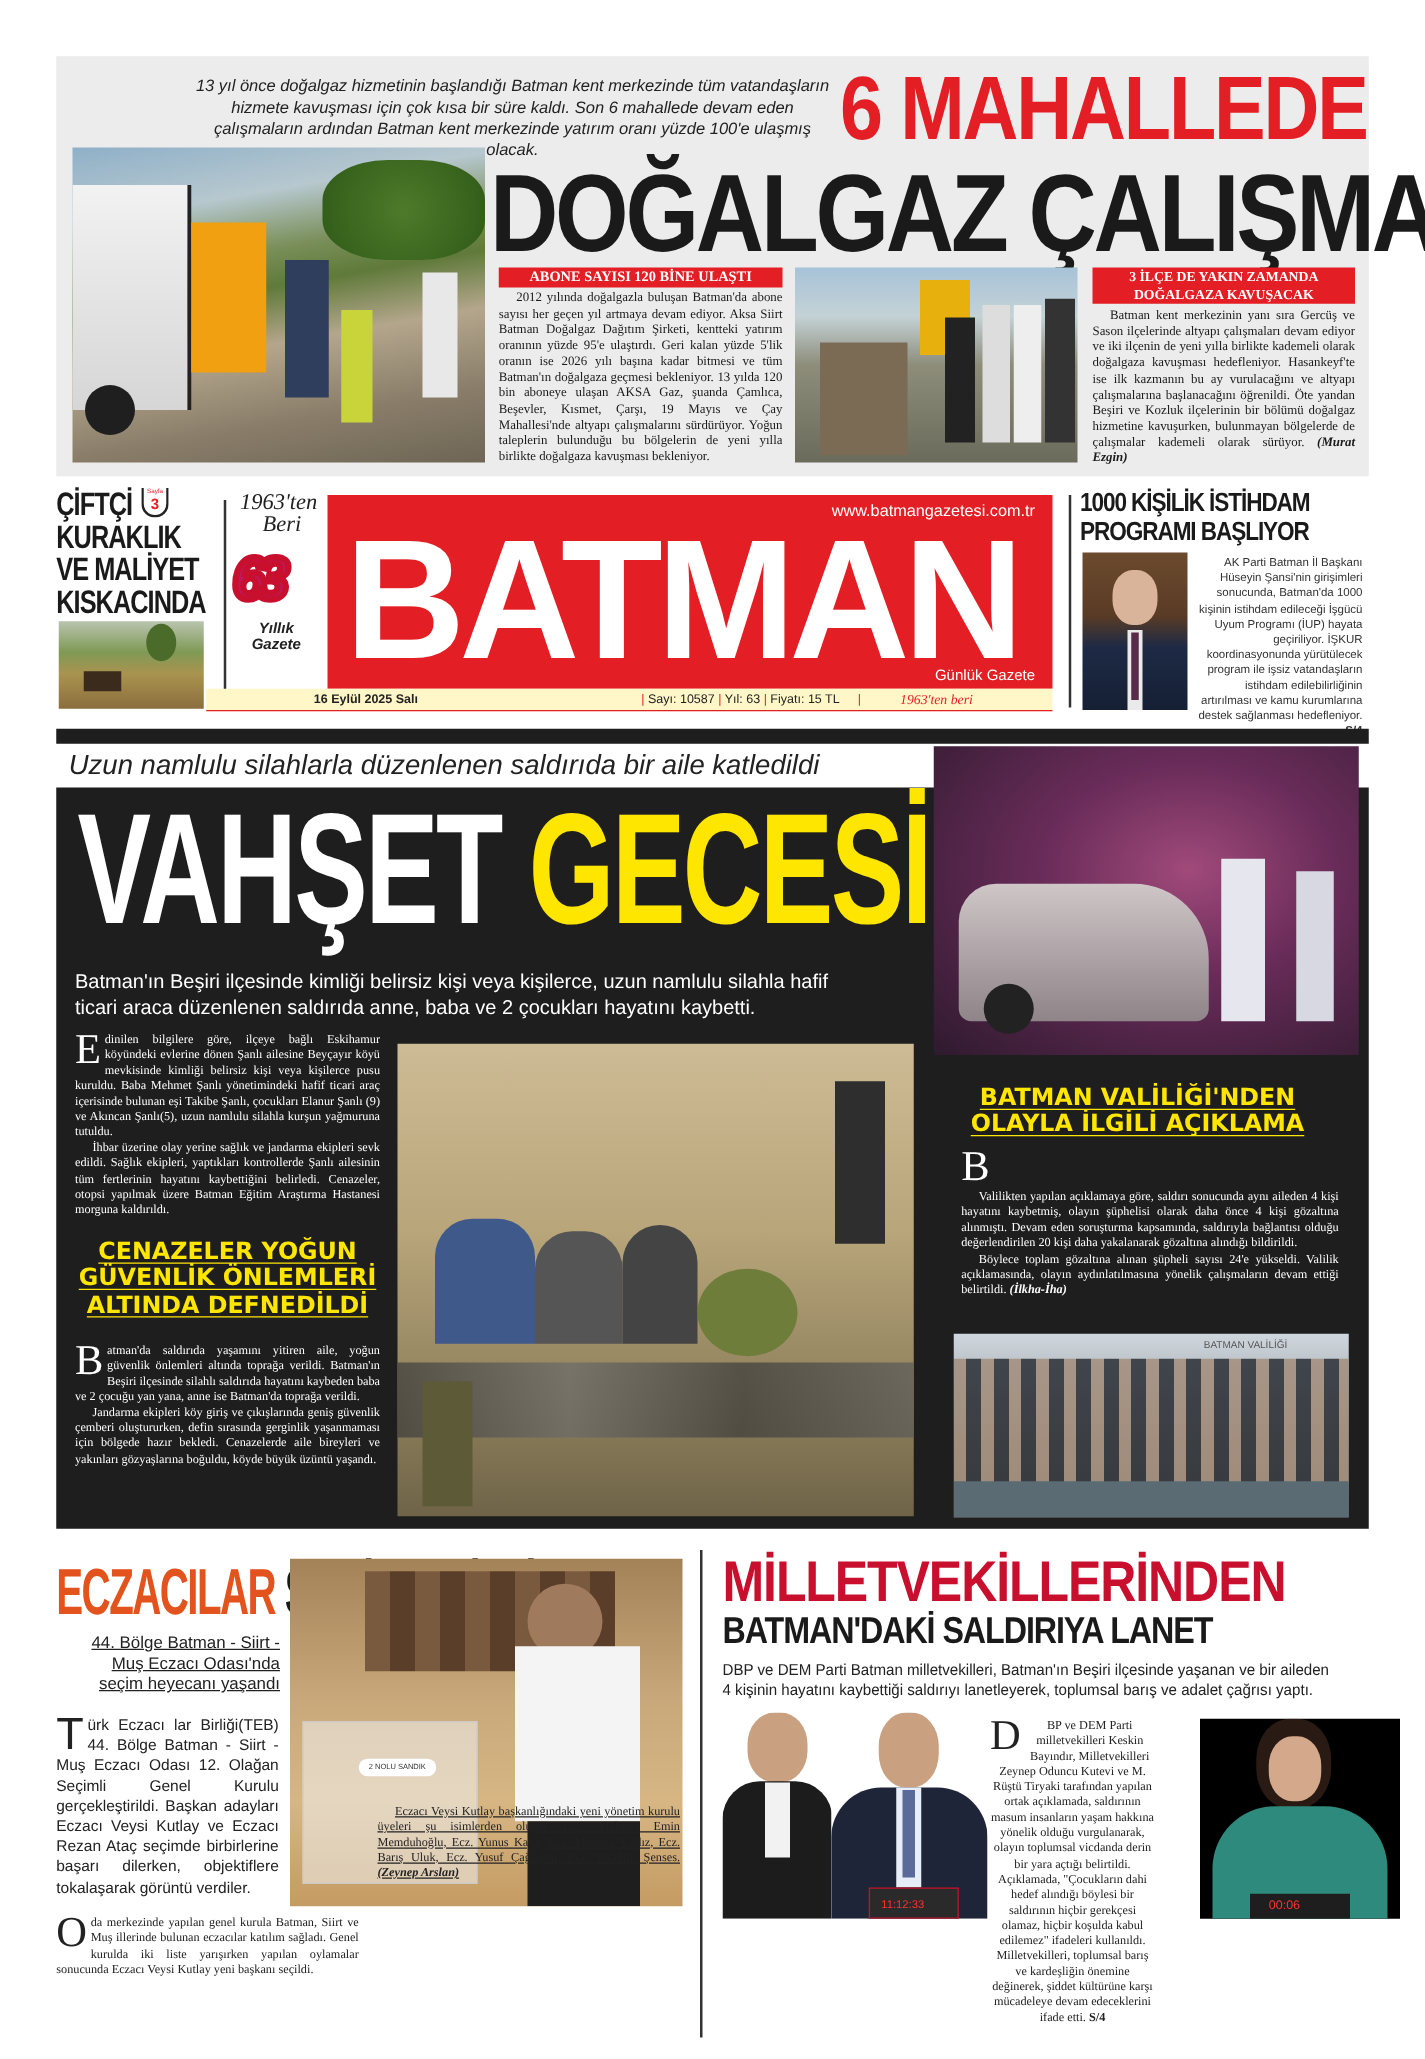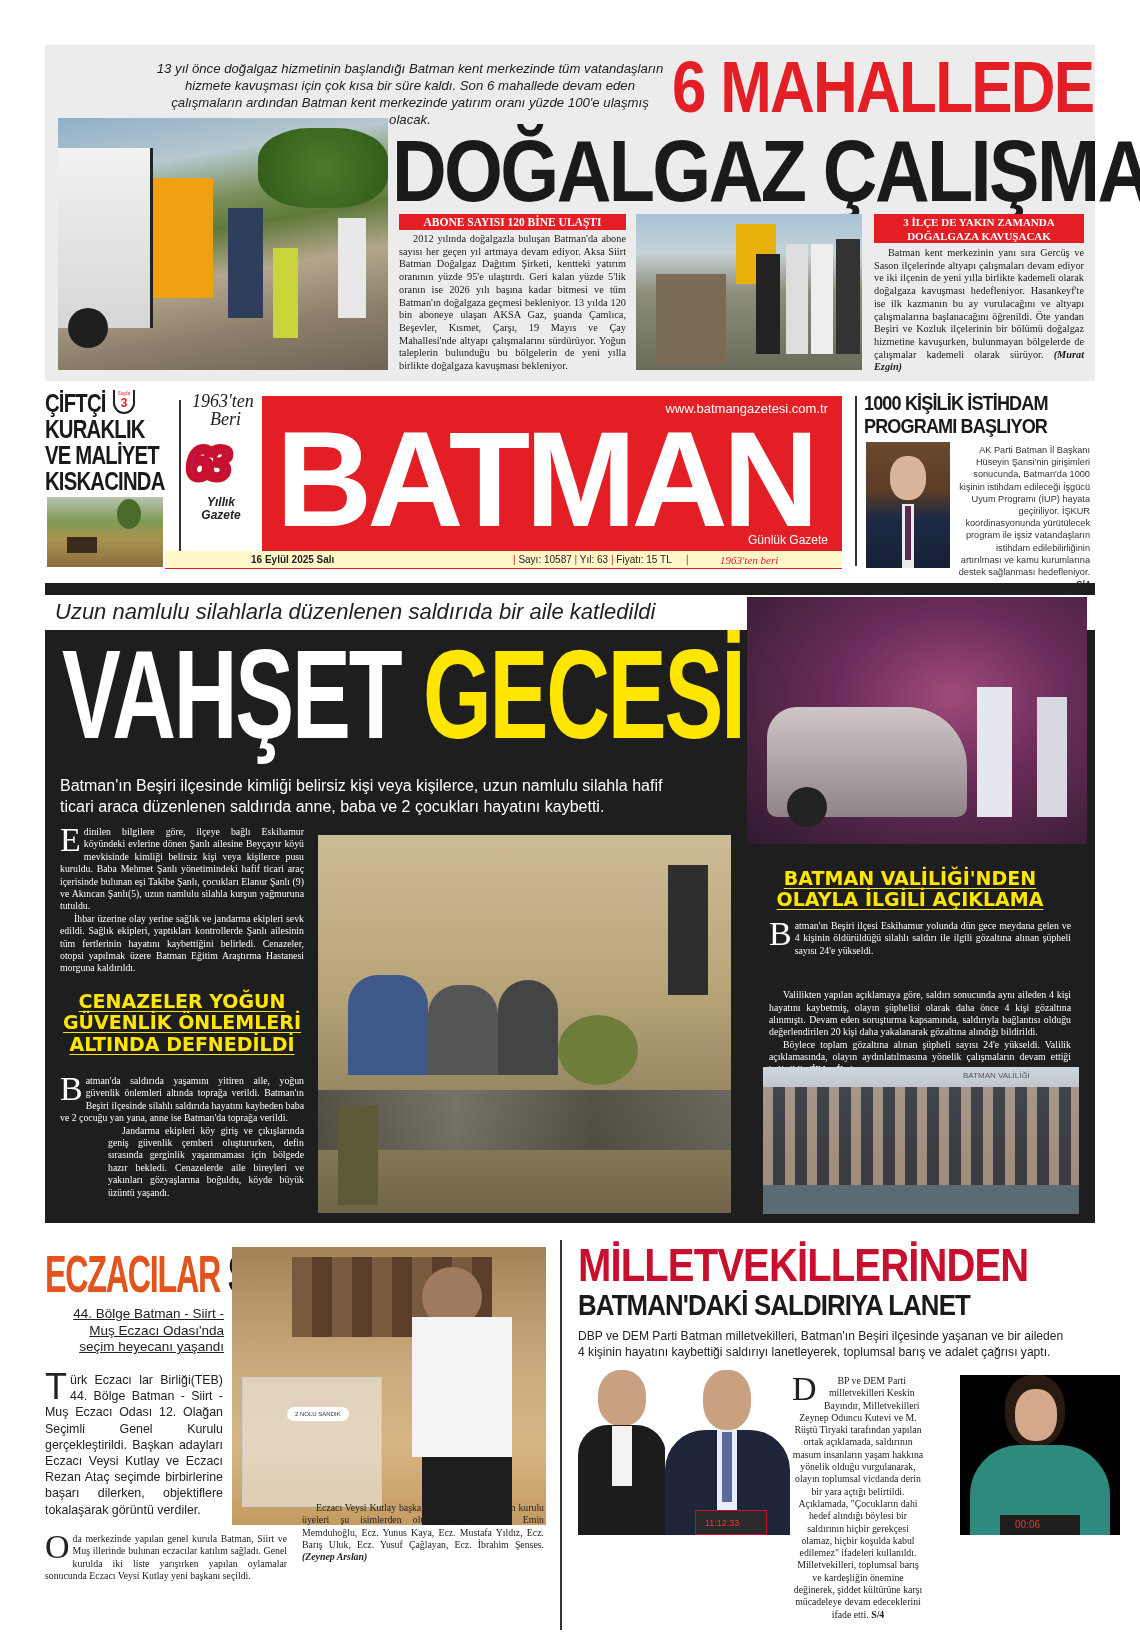--- a/index.html
+++ b/index.html
@@ -143,40 +143,39 @@
 
 <div class="abs yellow-head" style="left:55px;top:991px;width:254px;font-size:19px;">
   <div>CENAZELER YOĞUN</div>
   <div>GÜVENLİK ÖNLEMLERİ</div>
   <div>ALTINDA DEFNEDİLDİ</div>
 </div>
 
 <div class="abs body-text" style="left:60px;top:1075px;width:244px;font-size:9.8px;line-height:12.4px;color:#fff;">
   <span class="dropcap">B</span>
   <span>atman'da saldırıda yaşamını yitiren aile, yoğun güvenlik önlemleri altında toprağa verildi. Batman'ın Beşiri ilçesinde silahlı saldırıda hayatını kaybeden baba ve 2 çocuğu yan yana, anne ise Batman'da toprağa verildi.</span>
-  <div style="text-indent:14px;margin-left:48px;">Jandarma ekipleri köy giriş ve çıkışlarında geniş güvenlik çemberi oluştururken, defin sırasında gerginlik yaşanmaması için bölgede hazır bekledi. Cenazelerde aile bireyleri ve yakınları gözyaşlarına boğuldu, köyde büyük üzüntü yaşandı.</div>
+  <div style="text-indent:14px;">Jandarma ekipleri köy giriş ve çıkışlarında geniş güvenlik çemberi oluştururken, defin sırasında gerginlik yaşanmaması için bölgede hazır bekledi. Cenazelerde aile bireyleri ve yakınları gözyaşlarına boğuldu, köyde büyük üzüntü yaşandı.</div>
 </div>
 
 <div class="photo" style="left:318px;top:835px;width:413px;height:378px;background:linear-gradient(180deg,#cdbb95 0%,#b8a57a 40%,#958661 70%,#6f6448 100%);">
   <div class="abs" style="left:30px;top:140px;width:80px;height:100px;background:#3f5a8a;border-radius:30px 30px 0 0;"></div>
   <div class="abs" style="left:110px;top:150px;width:70px;height:90px;background:#555;border-radius:30px 30px 0 0;"></div>
   <div class="abs" style="left:180px;top:145px;width:60px;height:95px;background:#444;border-radius:30px 30px 0 0;"></div>
   <div class="abs" style="left:350px;top:30px;width:40px;height:130px;background:#2e2e2e;"></div>
   <div class="abs" style="left:0;top:255px;width:413px;height:60px;background:linear-gradient(90deg,#3a3a3a,#6a6a6a,#3a3a3a,#5a5a5a);opacity:.7;"></div>
   <div class="abs" style="left:20px;top:270px;width:40px;height:100px;background:#5d5a38;"></div>
   <div class="abs" style="left:240px;top:180px;width:80px;height:70px;border-radius:50%;background:#6e7d3a;"></div>
 </div>
 
 <div class="abs yellow-head" style="left:760px;top:868px;width:300px;font-size:19px;">
   <div>BATMAN VALİLİĞİ'NDEN</div>
   <div>OLAYLA İLGİLİ AÇIKLAMA</div>
 </div>
 <div class="abs body-text" style="left:769px;top:920px;width:302px;font-size:9.8px;line-height:12.4px;color:#fff;">
   <span class="dropcap">B</span>
-  <span>atman'ın Beşiri ilçesi Eskihamur yolunda dün gece meydana gelen ve 4 kişinin öldürüldüğü silahlı saldırı ile ilgili gözaltına alınan şüpheli sayısı 24'e yükseldi.</span>
   <div style="text-indent:14px;margin-top:32px;">Valilikten yapılan açıklamaya göre, saldırı sonucunda aynı aileden 4 kişi hayatını kaybetmiş, olayın şüphelisi olarak daha önce 4 kişi gözaltına alınmıştı. Devam eden soruşturma kapsamında, saldırıyla bağlantısı olduğu değerlendirilen 20 kişi daha yakalanarak gözaltına alındığı bildirildi.</div>
   <div style="text-indent:14px;"><span>Böylece toplam gözaltına alınan şüpheli sayısı 24'e yükseldi. Valilik açıklamasında, olayın aydınlatılmasına yönelik çalışmaların devam ettiği belirtildi.</span> <b><i>(İlkha-İha)</i></b></div>
 </div>
 
 <div class="photo" style="left:763px;top:1067px;width:316px;height:147px;background:linear-gradient(180deg,#cfd7de 0%,#b8bec4 20%,#9a8f86 60%,#7a726a 100%);">
   <div class="abs sans" style="left:200px;top:4px;font-size:8px;color:#555;">BATMAN VALİLİĞİ</div>
   <div class="abs" style="left:0;top:20px;width:316px;height:100px;background:repeating-linear-gradient(90deg,#a38e7c 0px,#a38e7c 10px,#2a2f36 10px,#2a2f36 22px);opacity:.85;"></div>
   <div class="abs" style="left:0;top:118px;width:316px;height:29px;background:#5a6b73;"></div>
 </div>
 
@@ -196,21 +195,21 @@
   <div class="abs sans" style="left:55px;top:160px;font-size:6px;color:#333;background:#fff;padding:4px 8px;border-radius:30px;">2 NOLU SANDIK</div>
   <div class="abs" style="left:190px;top:20px;width:60px;height:60px;border-radius:50%;background:#a07a5c;"></div>
   <div class="abs" style="left:180px;top:70px;width:100px;height:140px;background:#f4f4f4;"></div>
   <div class="abs" style="left:190px;top:210px;width:90px;height:68px;background:#1e1e1e;"></div>
 </div>
 
 <div class="abs body-text" style="left:45px;top:1533px;width:242px;font-size:9.8px;line-height:12.3px;color:#222;">
   <span class="dropcap">O</span>
   <span>da merkezinde yapılan genel kurula Batman, Siirt ve Muş illerinde bulunan eczacılar katılım sağladı. Genel kurulda iki liste yarışırken yapılan oylamalar sonucunda Eczacı Veysi Kutlay yeni başkanı seçildi.</span>
 </div>
-<div class="abs body-text" style="left:302px;top:1502px;width:242px;font-size:9.8px;line-height:12.3px;color:#222;text-indent:14px;">
+<div class="abs body-text" style="left:302px;top:1444px;width:242px;font-size:9.8px;line-height:12.3px;color:#222;text-indent:14px;text-decoration:underline;">
   <span>Eczacı Veysi Kutlay başkanlığındaki yeni yönetim kurulu üyeleri şu isimlerden oluştu; Ecz. Mehmet Emin Memduhoğlu, Ecz. Yunus Kaya, Ecz. Mustafa Yıldız, Ecz. Barış Uluk, Ecz. Yusuf Çağlayan, Ecz. İbrahim Şenses.</span>
   <b><i>(Zeynep Arslan)</i></b>
 </div>
 
 <div class="abs" style="left:560px;top:1240px;width:2px;height:390px;background:#333;"></div>
 
 <div class="abs cond" style="left:578px;top:1240px;font-size:46px;line-height:50px;color:#c8102e;transform:scaleX(0.87);letter-spacing:-1px;white-space:nowrap;">MİLLETVEKİLLERİNDEN</div>
 <div class="abs cond" style="left:578px;top:1289px;font-size:30px;line-height:32px;color:#1a1a1a;transform:scaleX(0.86);white-space:nowrap;">BATMAN'DAKİ SALDIRIYA LANET</div>
 <div class="abs sans" style="left:578px;top:1328px;width:510px;font-size:12.6px;line-height:16px;color:#222;transform:scaleX(0.96);transform-origin:left top;">DBP ve DEM Parti Batman milletvekilleri, Batman'ın Beşiri ilçesinde yaşanan ve bir aileden 4 kişinin hayatını kaybettiği saldırıyı lanetleyerek, toplumsal barış ve adalet çağrısı yaptı.</div>
 

